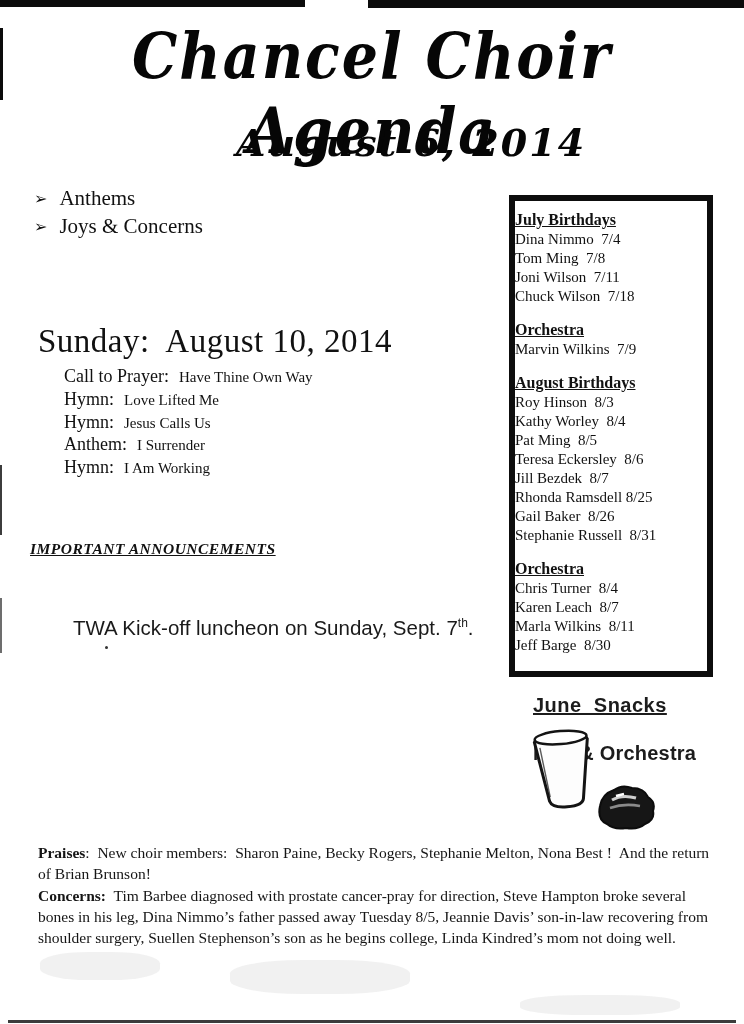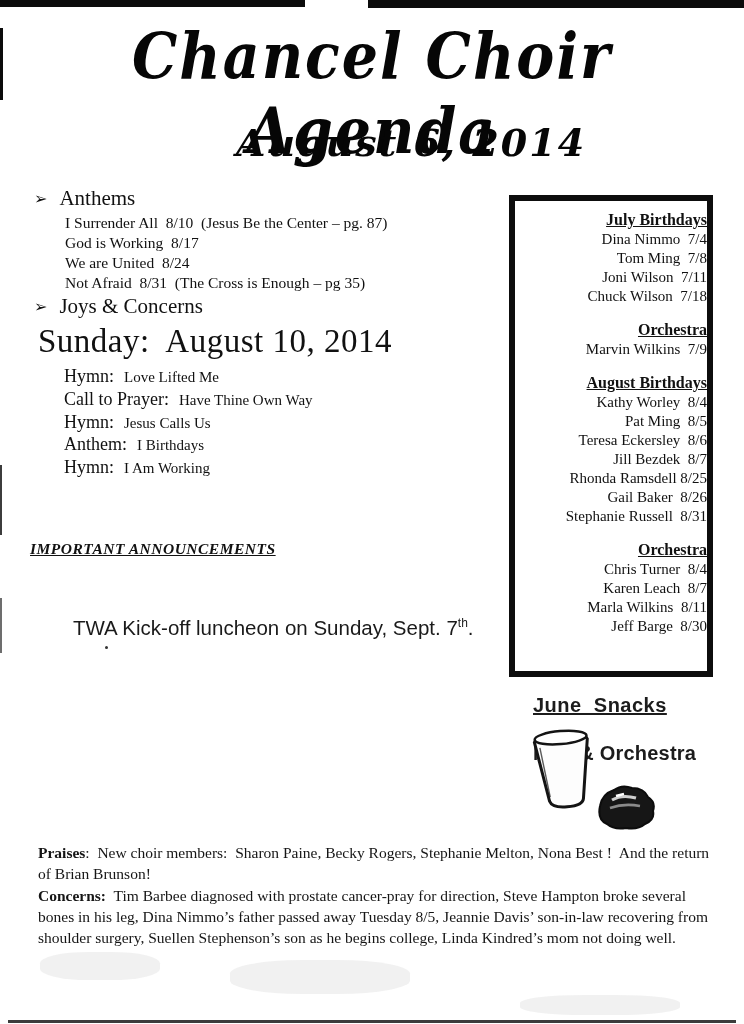--- a/index.html
+++ b/index.html
@@ -63,21 +63,21 @@
     position:absolute;left:42px;top:616px;
     font-family:"Liberation Sans",sans-serif;
     font-size:20.5px;color:#1a1a1a;margin-left:31px;
   }
   .ann-line sup{font-size:12px;}
 
   
   .bbox{
     position:absolute;left:509px;top:195px;width:204px;height:482px;
     box-sizing:border-box;border:6px solid #0d0d0d;
-    background:#fff;text-align:right;padding-top:9px;
+    background:#fff;text-align:left;padding-top:9px;
   }
   .bbox-section{margin-bottom:14px;}
   .bbox-heading{font-size:16px;font-weight:bold;text-decoration:underline;line-height:19px;margin-bottom:1px;}
   .bbox-entry{font-size:15px;line-height:19px;}
 
   
   .snacks{
     position:absolute;left:533px;top:693px;
     font-family:"Liberation Sans",sans-serif;
     font-weight:bold;color:#1c1c1c;line-height:24px;
@@ -111,45 +111,39 @@
   <div class="tiny-dot" style="left:105px;top:646px;"></div>
 
   <div class="title ws">Chancel Choir Agenda</div>
   <div class="date-line ws">August 6, 2014</div>
 
   <div class="agenda">
     <div class="agenda-item">
       <span class="bullet">➢</span>
       <span class="ws">Anthems</span>
     </div>
-    <div class="agenda-sub">
-      <div class="ws">I Surrender All  8/10  (Jesus Be the Center – pg. 87)</div>
-      <div class="ws">God is Working  8/17</div>
-      <div class="ws">We are United  8/24</div>
-      <div class="ws">Not Afraid  8/31  (The Cross is Enough – pg 35)</div>
-    </div>
     <div class="agenda-item">
       <span class="bullet">➢</span>
       <span class="ws">Joys &amp; Concerns</span>
     </div>
   </div>
 
   <div class="sunday-heading ws">Sunday:  August 10, 2014</div>
   <div class="service">
     <div class="service-line">
+      <span class="lab ws">Call to Prayer:</span><span class="val ws">Have Thine Own Way</span>
+    </div>
+    <div class="service-line">
       <span class="lab ws">Hymn:</span><span class="val ws">Love Lifted Me</span>
     </div>
     <div class="service-line">
-      <span class="lab ws">Call to Prayer:</span><span class="val ws">Have Thine Own Way</span>
-    </div>
-    <div class="service-line">
       <span class="lab ws">Hymn:</span><span class="val ws">Jesus Calls Us</span>
     </div>
     <div class="service-line">
-      <span class="lab ws">Anthem:</span><span class="val ws">I Birthdays</span>
+      <span class="lab ws">Anthem:</span><span class="val ws">I Surrender</span>
     </div>
     <div class="service-line">
       <span class="lab ws">Hymn:</span><span class="val ws">I Am Working</span>
     </div>
   </div>
 
   <div class="ann-heading ws">IMPORTANT ANNOUNCEMENTS</div>
   <div class="ann-line">
     <span class="ws">TWA Kick-off luncheon on Sunday, Sept. 7</span><sup>th</sup><span>.</span>
   </div>
@@ -161,20 +155,21 @@
       <div class="bbox-entry ws">Tom Ming  7/8</div>
       <div class="bbox-entry ws">Joni Wilson  7/11</div>
       <div class="bbox-entry ws">Chuck Wilson  7/18</div>
     </div>
     <div class="bbox-section">
       <div class="bbox-heading ws">Orchestra</div>
       <div class="bbox-entry ws">Marvin Wilkins  7/9</div>
     </div>
     <div class="bbox-section">
       <div class="bbox-heading ws">August Birthdays</div>
+      <div class="bbox-entry ws">Roy Hinson  8/3</div>
       <div class="bbox-entry ws">Kathy Worley  8/4</div>
       <div class="bbox-entry ws">Pat Ming  8/5</div>
       <div class="bbox-entry ws">Teresa Eckersley  8/6</div>
       <div class="bbox-entry ws">Jill Bezdek  8/7</div>
       <div class="bbox-entry ws">Rhonda Ramsdell 8/25</div>
       <div class="bbox-entry ws">Gail Baker  8/26</div>
       <div class="bbox-entry ws">Stephanie Russell  8/31</div>
     </div>
     <div class="bbox-section">
       <div class="bbox-heading ws">Orchestra</div>

